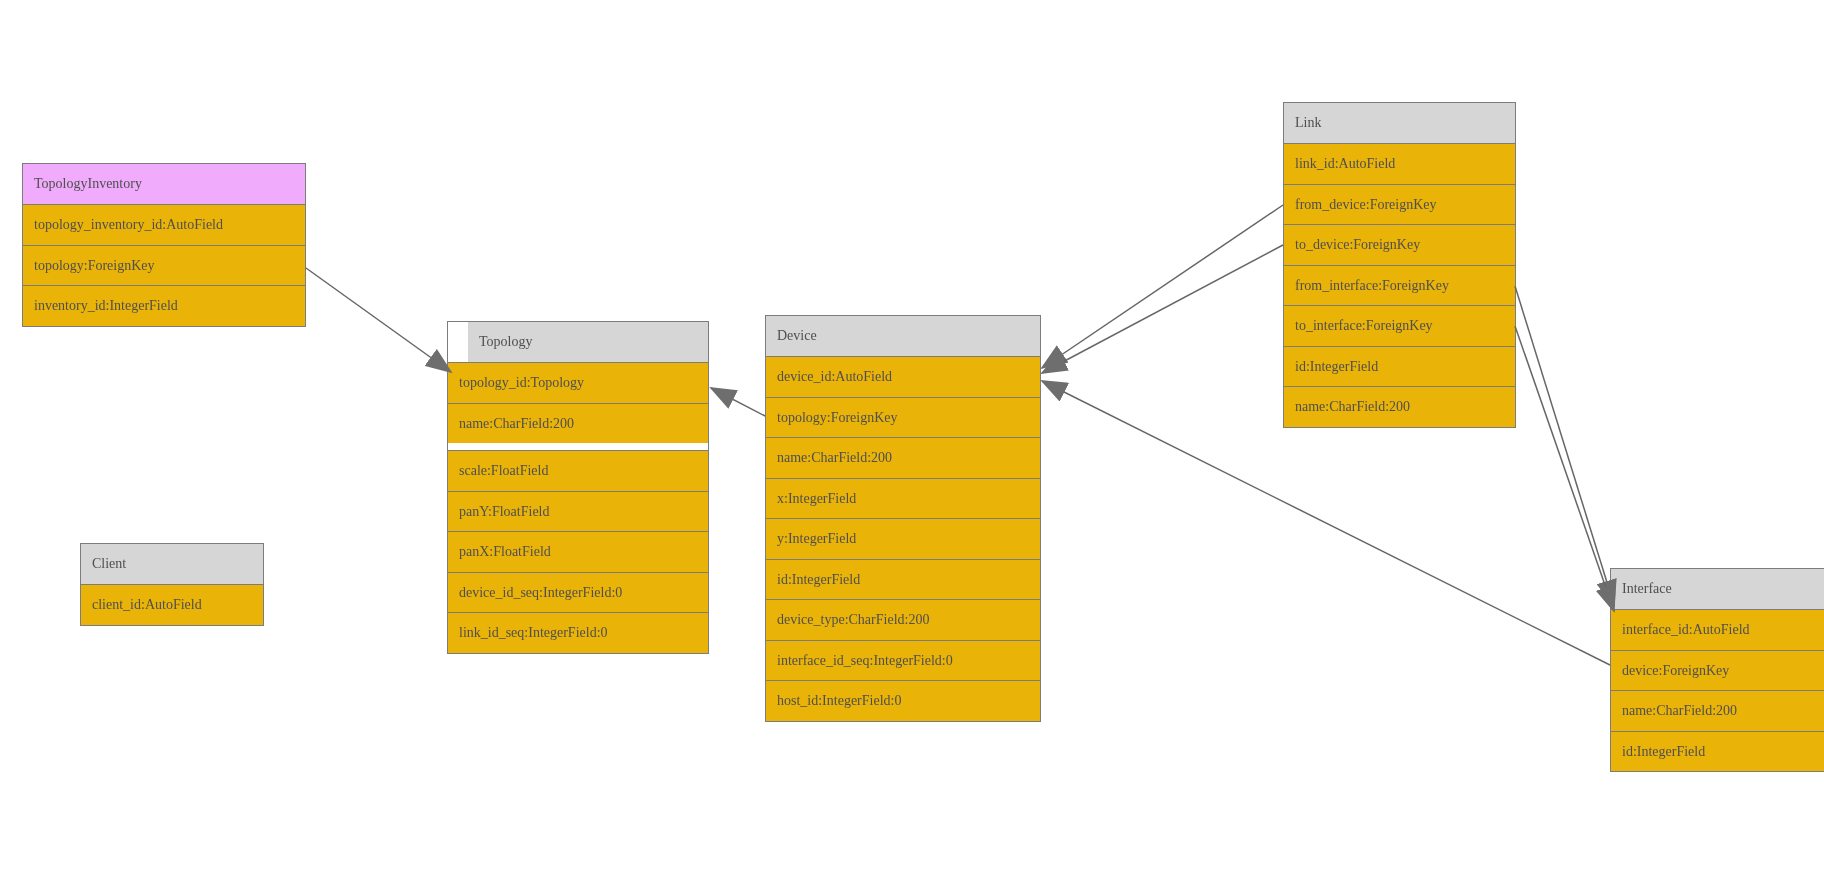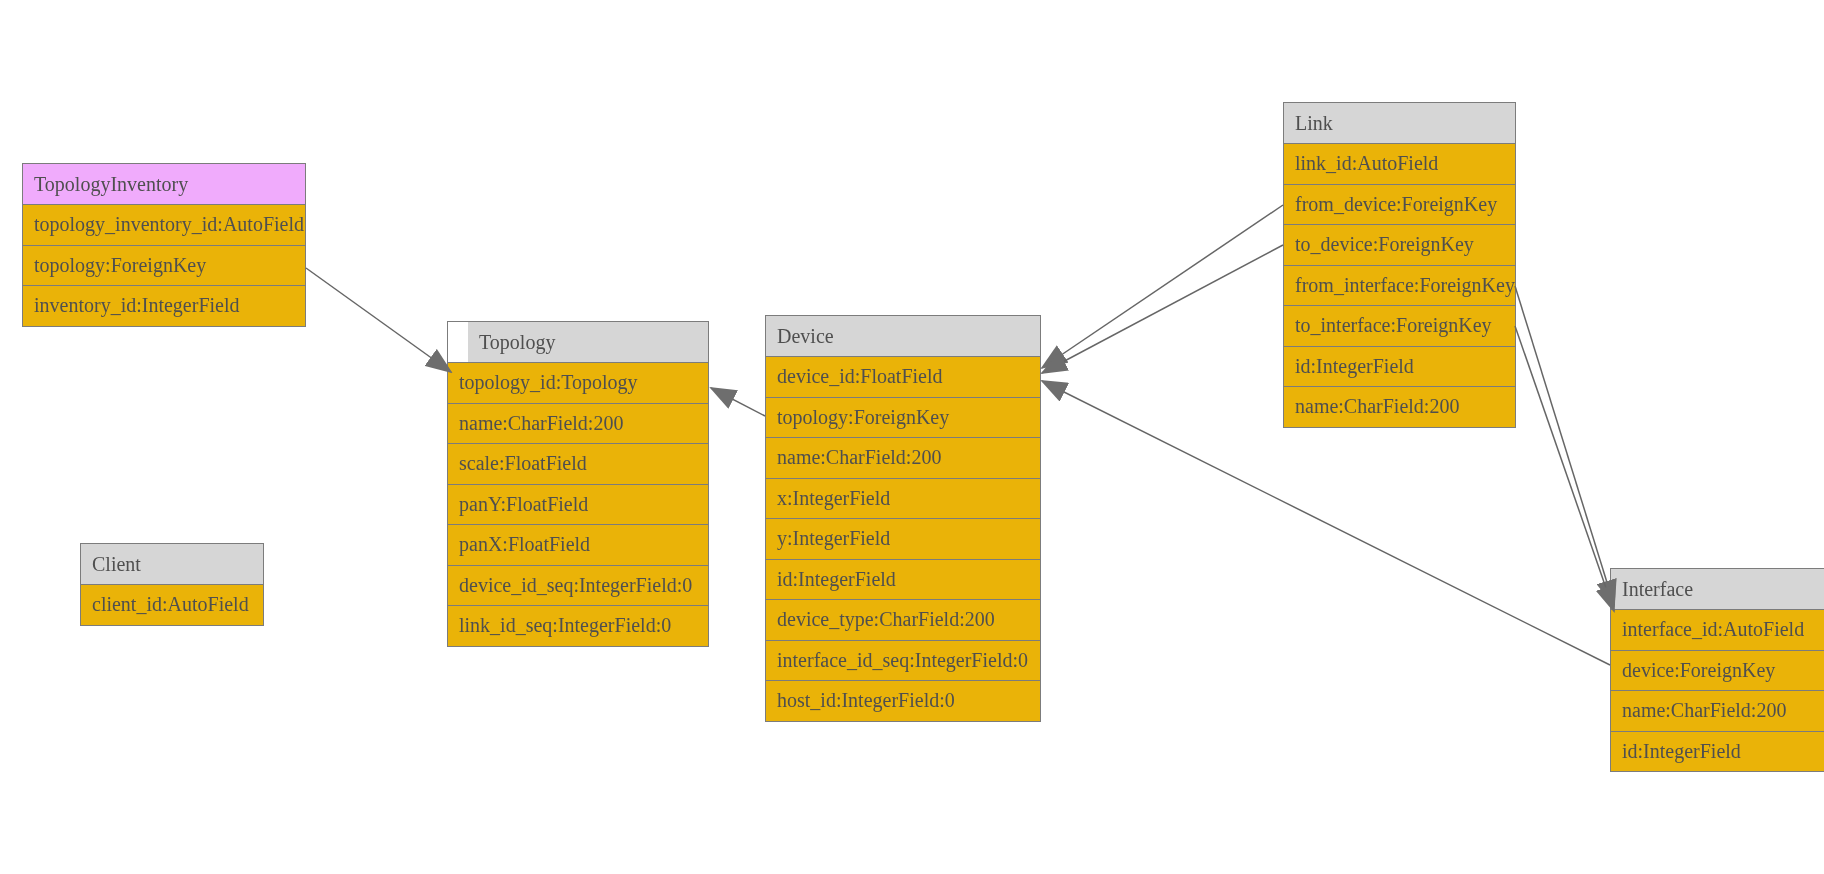--- a/index.html
+++ b/index.html
@@ -24,21 +24,21 @@
     pointer-events: none;
     z-index: 2;
   }
   .entity {
     position: absolute;
     box-sizing: border-box;
     border: 1.5px solid #7c7c7c;
     background: #ffffff;
     z-index: 1;
     color: #4f4f4f;
-    font-size: 20px;
+    font-size: 14px;
   }
   .entity-header {
     height: 40px;
     line-height: 40px;
     padding-left: 11px;
     background: #d6d6d6;
     white-space: nowrap;
     overflow: hidden;
   }
   .entity-field {
@@ -59,33 +59,33 @@
       <div class="entity" style="left: 22px; top: 163px; width: 284px; border-color: rgb(124, 124, 124);">
         <div class="entity-header" style="background: #f0abfc; color: rgb(79, 79, 79);">TopologyInventory</div>
         <div class="entity-field" style="border-top-color: rgb(124, 124, 124); color: rgb(79, 79, 79);">topology_inventory_id:AutoField</div>
         <div class="entity-field" style="border-top-color: rgb(124, 124, 124); color: rgb(79, 79, 79);">topology:ForeignKey</div>
         <div class="entity-field" style="border-top-color: rgb(124, 124, 124); color: rgb(79, 79, 79);">inventory_id:IntegerField</div>
       </div>
       <div class="entity" style="left: 447px; top: 321px; width: 262px; border-color: rgb(124, 124, 124);">
         <div class="entity-header" style="background: rgb(214, 214, 214); color: rgb(79, 79, 79); margin-left: 20px;">Topology</div>
         <div class="entity-field" style="border-top-color: rgb(124, 124, 124); color: rgb(79, 79, 79);">topology_id:Topology</div>
         <div class="entity-field" style="border-top-color: rgb(124, 124, 124); color: rgb(79, 79, 79);">name:CharField:200</div>
-        <div class="entity-field" style="border-top-color: rgb(124, 124, 124); color: rgb(79, 79, 79);">scale:FloatField</div>
+        <div class="entity-field" style="border-top-color: rgb(124, 124, 124); color: rgb(79, 79, 79); margin-top: 7px;">scale:FloatField</div>
         <div class="entity-field" style="border-top-color: rgb(124, 124, 124); color: rgb(79, 79, 79);">panY:FloatField</div>
         <div class="entity-field" style="border-top-color: rgb(124, 124, 124); color: rgb(79, 79, 79);">panX:FloatField</div>
         <div class="entity-field" style="border-top-color: rgb(124, 124, 124); color: rgb(79, 79, 79);">device_id_seq:IntegerField:0</div>
         <div class="entity-field" style="border-top-color: rgb(124, 124, 124); color: rgb(79, 79, 79);">link_id_seq:IntegerField:0</div>
       </div>
       <div class="entity" style="left: 80px; top: 543px; width: 184px; border-color: rgb(124, 124, 124);">
         <div class="entity-header" style="background: rgb(214, 214, 214); color: rgb(79, 79, 79);">Client</div>
         <div class="entity-field" style="border-top-color: rgb(124, 124, 124); color: rgb(79, 79, 79);">client_id:AutoField</div>
       </div>
       <div class="entity" style="left: 765px; top: 315px; width: 276px; border-color: rgb(124, 124, 124);">
         <div class="entity-header" style="background: rgb(214, 214, 214); color: rgb(79, 79, 79);">Device</div>
-        <div class="entity-field" style="border-top-color: rgb(124, 124, 124); color: rgb(79, 79, 79);">device_id:FloatField</div>
+        <div class="entity-field" style="border-top-color: rgb(124, 124, 124); color: rgb(79, 79, 79);">device_id:AutoField</div>
         <div class="entity-field" style="border-top-color: rgb(124, 124, 124); color: rgb(79, 79, 79);">topology:ForeignKey</div>
         <div class="entity-field" style="border-top-color: rgb(124, 124, 124); color: rgb(79, 79, 79);">name:CharField:200</div>
         <div class="entity-field" style="border-top-color: rgb(124, 124, 124); color: rgb(79, 79, 79);">x:IntegerField</div>
         <div class="entity-field" style="border-top-color: rgb(124, 124, 124); color: rgb(79, 79, 79);">y:IntegerField</div>
         <div class="entity-field" style="border-top-color: rgb(124, 124, 124); color: rgb(79, 79, 79);">id:IntegerField</div>
         <div class="entity-field" style="border-top-color: rgb(124, 124, 124); color: rgb(79, 79, 79);">device_type:CharField:200</div>
         <div class="entity-field" style="border-top-color: rgb(124, 124, 124); color: rgb(79, 79, 79);">interface_id_seq:IntegerField:0</div>
         <div class="entity-field" style="border-top-color: rgb(124, 124, 124); color: rgb(79, 79, 79);">host_id:IntegerField:0</div>
       </div>
       <div class="entity" style="left: 1283px; top: 102px; width: 233px; border-color: rgb(124, 124, 124);">

